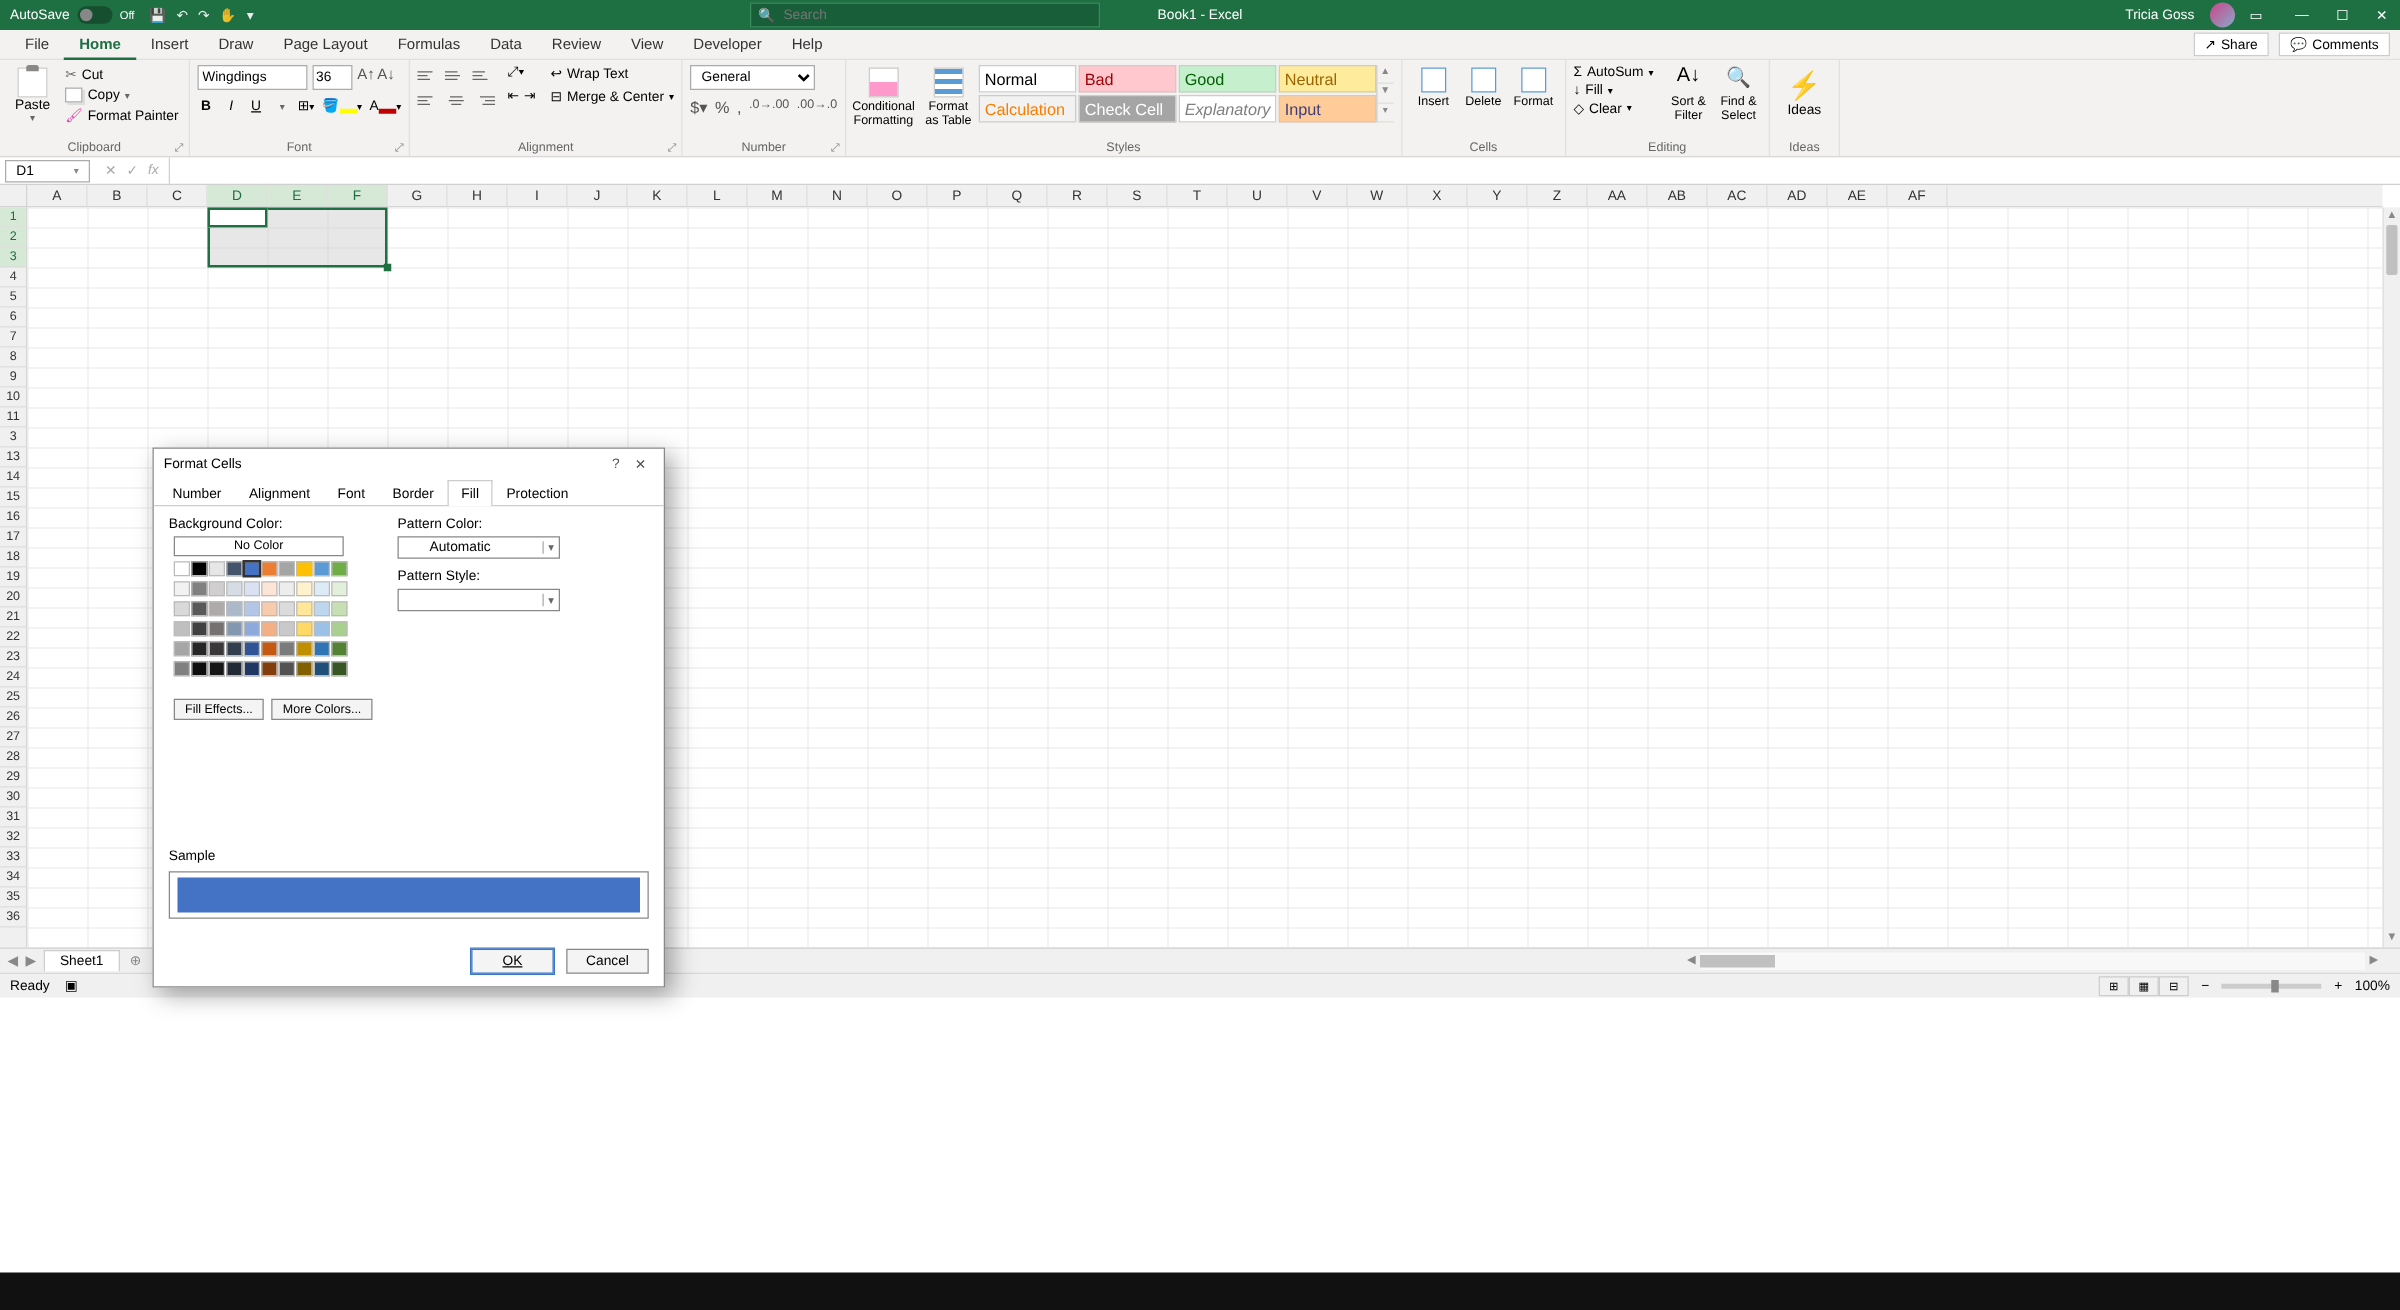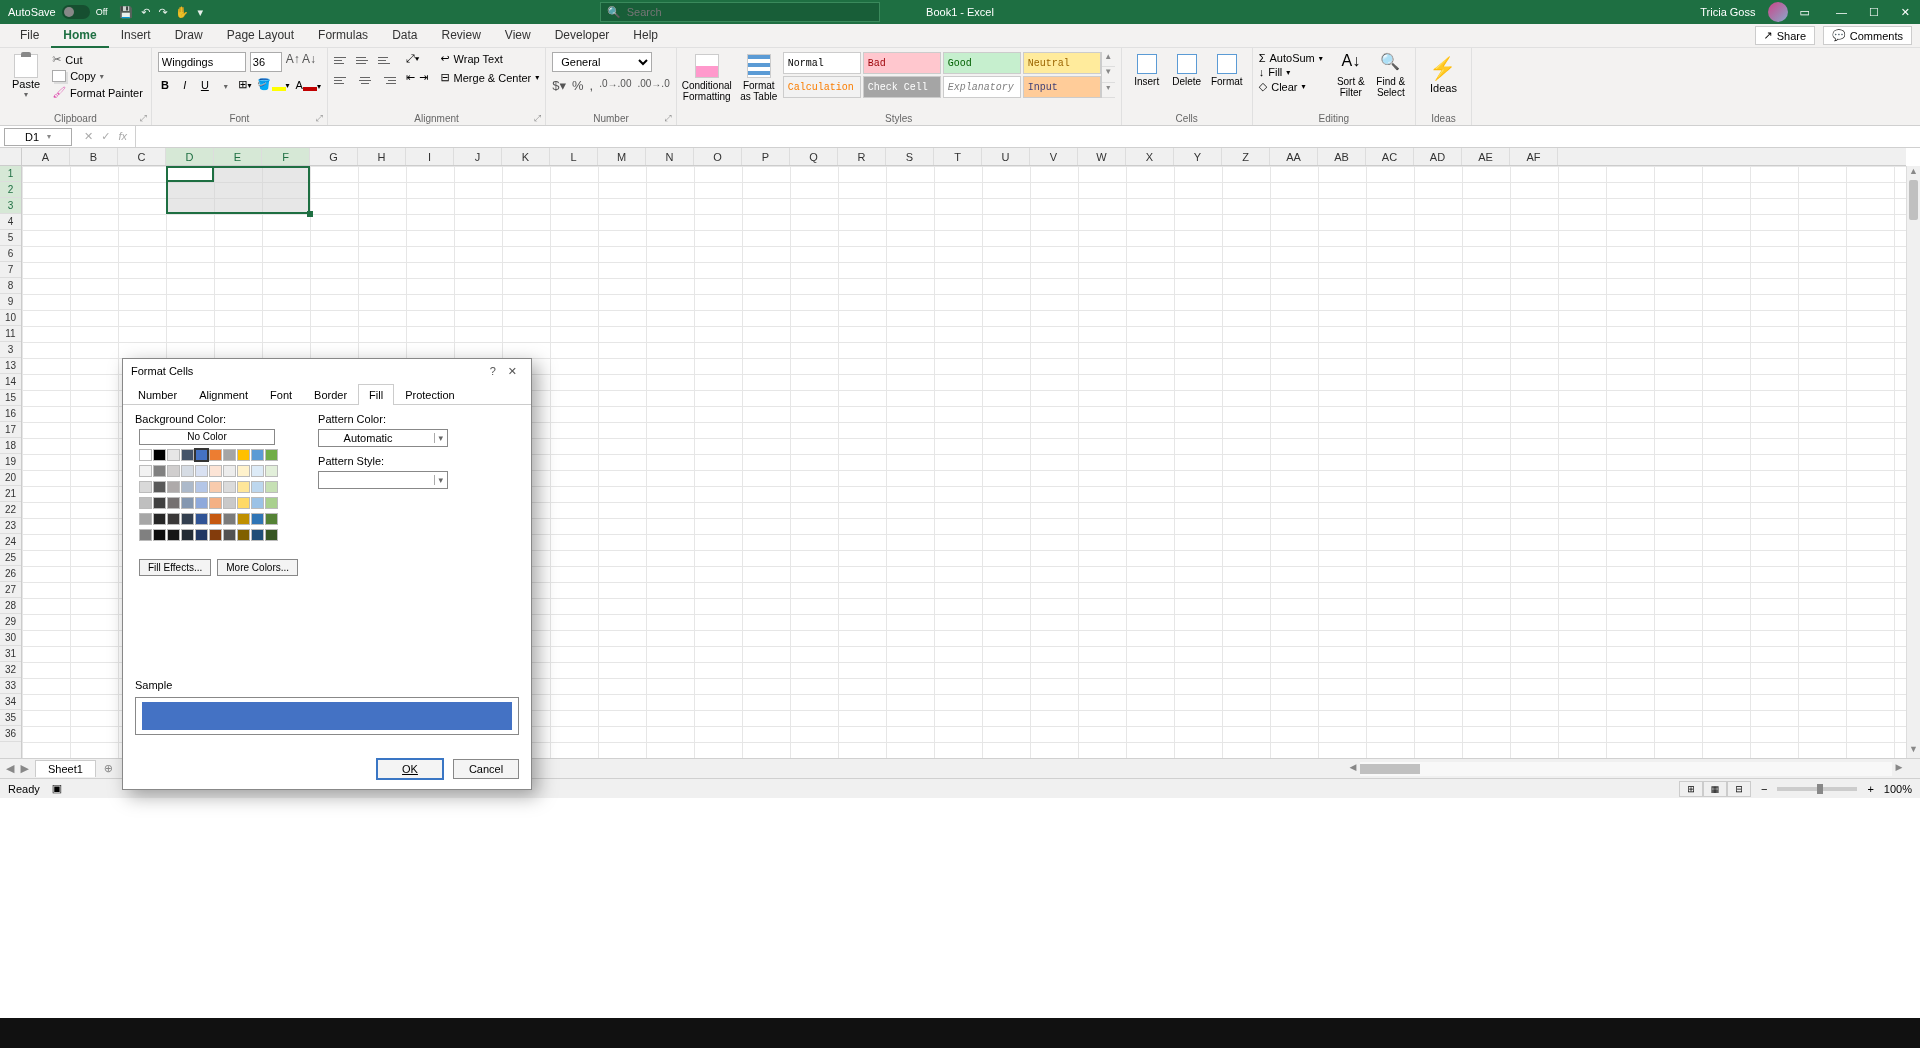--- a/index.html
+++ b/index.html
@@ -64,42 +64,42 @@
 .num-bottom { display: flex; gap: 6px; font-size: 13px; }
 .num-bottom span { cursor: pointer; color: #555; }
 
 .styles-btns { display: flex; gap: 4px; }
 .styles-btn { display: flex; flex-direction: column; align-items: center; cursor: pointer; padding: 2px 4px; font-size: 10px; text-align: center; width: 48px; }
 .styles-btn .icn { width: 24px; height: 24px; margin-bottom: 2px; }
 .cf-icn { background: linear-gradient(to bottom, #fff 50%, #f9c 50%); border: 1px solid #ccc; }
 .tbl-icn { background: repeating-linear-gradient(to bottom, #5b9bd5 0 4px, #fff 4px 8px); border: 1px solid #ccc; }
 
 .style-gallery { display: grid; grid-template-columns: repeat(4, 78px); grid-template-rows: repeat(2, 22px); gap: 2px; }
-.style-cell { border: 1px solid #ccc; font-size: 10px; padding: 2px 4px; cursor: pointer; display: flex; align-items: center; overflow: hidden; white-space: nowrap; font-family: Liberation Mono, monospace; }
+.style-cell { border: 1px solid #ccc; font-size: 13px; padding: 2px 4px; cursor: pointer; display: flex; align-items: center; overflow: hidden; white-space: nowrap; }
 .gallery-scroll { display: flex; flex-direction: column; width: 14px; border-left: 1px solid #ccc; }
 .gallery-scroll span { flex: 1; text-align: center; font-size: 8px; cursor: pointer; color: #888; border-bottom: 1px solid #ddd; }
 
 .cells-btns { display: flex; gap: 2px; }
 .cells-btn { display: flex; flex-direction: column; align-items: center; cursor: pointer; padding: 2px 4px; font-size: 10px; width: 38px; }
 .cells-btn .icn { width: 20px; height: 20px; background: #fff; border: 1px solid #5b9bd5; position: relative; margin-bottom: 2px; }
 
 .editing-col { display: flex; flex-direction: column; gap: 2px; font-size: 11px; }
 .editing-col div { cursor: pointer; display: flex; align-items: center; gap: 4px; }
 .editing-btns { display: flex; gap: 4px; margin-left: 6px; }
 .editing-btn { display: flex; flex-direction: column; align-items: center; cursor: pointer; font-size: 10px; width: 36px; text-align: center; }
 .editing-btn .icn { width: 22px; height: 22px; margin-bottom: 2px; }
 
 .ideas-btn { display: flex; flex-direction: column; align-items: center; cursor: pointer; padding: 4px 8px; font-size: 11px; }
 .ideas-btn .icn { font-size: 22px; color: #1e6f42; }
 
 .collapse-ribbon { position: absolute; right: 6px; bottom: 2px; font-size: 10px; color: #666; cursor: pointer; }
 
 
 .formulabar { height: 22px; background: #fff; border-bottom: 1px solid #d0d0d0; display: flex; align-items: center; font-size: 11px; }
-.namebox { width: 68px; height: 18px; border: 1px solid #ababab; margin: 0 4px; padding: 0 20px; display: flex; align-items: center; justify-content: space-between; }
+.namebox { width: 68px; height: 18px; border: 1px solid #ababab; margin: 0 4px; padding: 0 8px; display: flex; align-items: center; justify-content: space-between; }
 .fb-icons { display: flex; gap: 8px; padding: 0 8px; color: #aaa; }
 .fb-icons span { cursor: pointer; }
 .fb-input { flex: 1; border-left: 1px solid #d0d0d0; height: 100%; padding: 0 6px; }
 
 
 .grid-container { position: relative; height: 610px; overflow: hidden; }
 .corner { position: absolute; top: 0; left: 0; width: 22px; height: 18px; background: #f0f0f0; border-right: 1px solid #ccc; border-bottom: 1px solid #ccc; }
 .col-headers { position: absolute; top: 0; left: 22px; right: 14px; height: 18px; display: flex; background: #f0f0f0; border-bottom: 1px solid #ccc; }
 .col-h { width: 48px; border-right: 1px solid #ddd; text-align: center; font-size: 11px; line-height: 18px; color: #333; cursor: pointer; }
 .col-h.sel { background: #d6e8d6; color: #1e6f42; }

